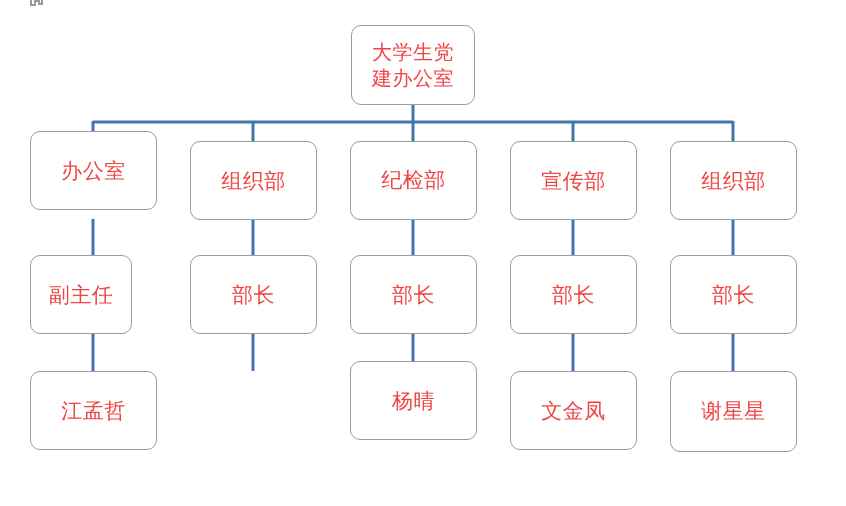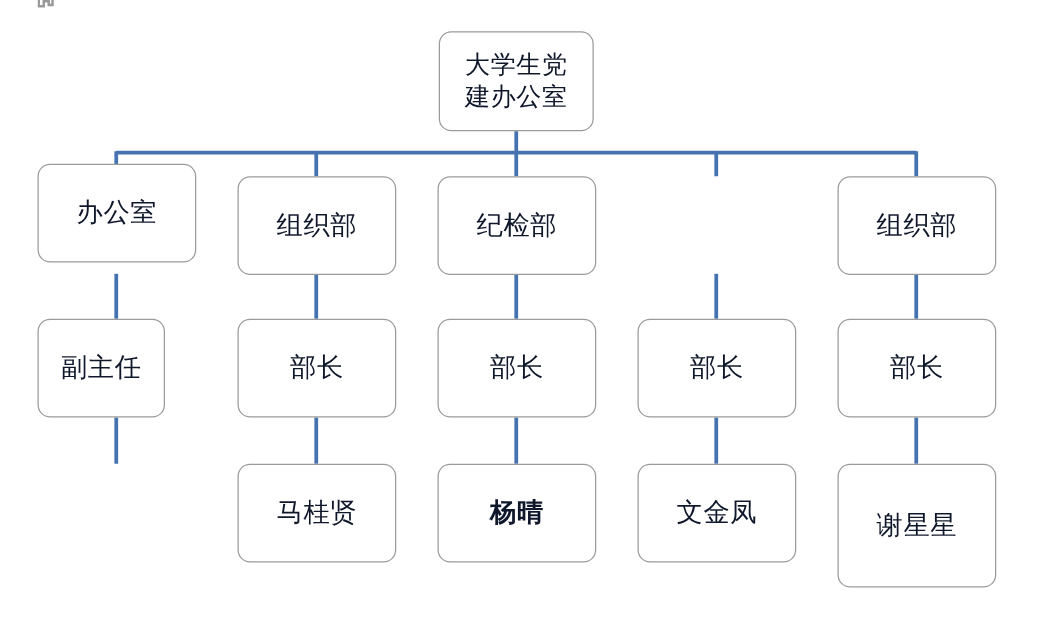--- a/index.html
+++ b/index.html
@@ -32,21 +32,21 @@
   .node {
     position: absolute;
     box-sizing: border-box;
     border: 1px solid #9b9b9b;
     border-radius: 10px;
     background: #ffffff;
     display: flex;
     align-items: center;
     justify-content: center;
     text-align: right;
-    color: #0f172a;
+    color: #ef4444;
     font-size: 21px;
     line-height: 1.32;
     letter-spacing: 0.5px;
     white-space: pre-line;
     z-index: 2;
   }
   .node-root {
     font-size: 20px;
   }
   .cursor-artifact {
@@ -91,26 +91,27 @@
   <svg class="cursor-artifact" viewBox="0 0 14 13" xmlns="http://www.w3.org/2000/svg">
     <path d="M1 1 H12 V8 H9 V5 H5 V9 H1 Z" fill="none" stroke="#9a9a9a" stroke-width="2"></path>
   </svg>
 
   <div class="node node-root" style="left:351px; top:25px; width:124px; height:80px;">大学生党
 建办公室</div>
 
   <div class="node" style="left:30px; top:131px; width:127px; height:79px;">办公室</div>
   <div class="node" style="left:190px; top:141px; width:127px; height:79px;">组织部</div>
   <div class="node" style="left:350px; top:141px; width:127px; height:79px;font-family:Liberation Serif, serif;">纪检部</div>
+  <div class="node" style="left:510px; top:141px; width:127px; height:79px;">宣传部</div>
   <div class="node" style="left:670px; top:141px; width:127px; height:79px;">组织部</div>
 
   <div class="node" style="left:30px; top:255px; width:102px; height:79px;">副主任</div>
   <div class="node" style="left:190px; top:255px; width:127px; height:79px;">部长</div>
   <div class="node" style="left:350px; top:255px; width:127px; height:79px;">部长</div>
   <div class="node" style="left:510px; top:255px; width:127px; height:79px;">部长</div>
   <div class="node" style="left:670px; top:255px; width:127px; height:79px;">部长</div>
 
-  <div class="node" style="left:190px; top:371px; width:127px; height:79px;">马桂贤</div>
-  <div class="node" style="left:350px; top:371px; width:127px; height:79px;font-weight:bold;">杨晴</div>
+  <div class="node" style="left:30px; top:371px; width:127px; height:79px;">江孟哲</div>
+  <div class="node" style="left:350px; top:361px; width:127px; height:79px;">杨晴</div>
   <div class="node" style="left:510px; top:371px; width:127px; height:79px;">文金凤</div>
-  <div class="node" style="left:670px; top:371px; width:127px; height:99px;font-family:Liberation Serif, serif;">谢星星</div>
+  <div class="node" style="left:670px; top:371px; width:127px; height:81px;font-family:Liberation Serif, serif;">谢星星</div>
 
 </div>
 
 </body></html>

